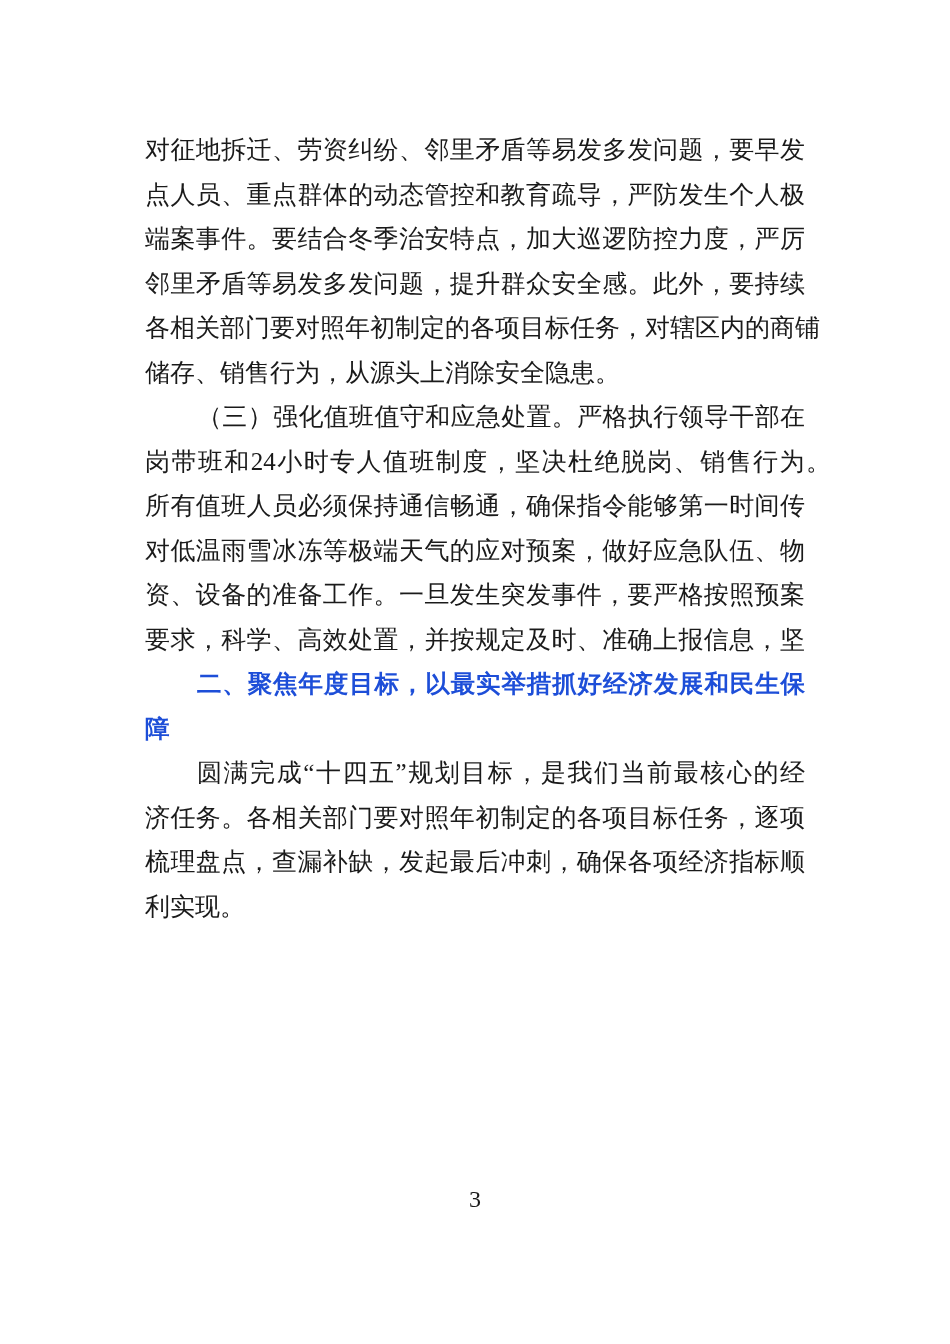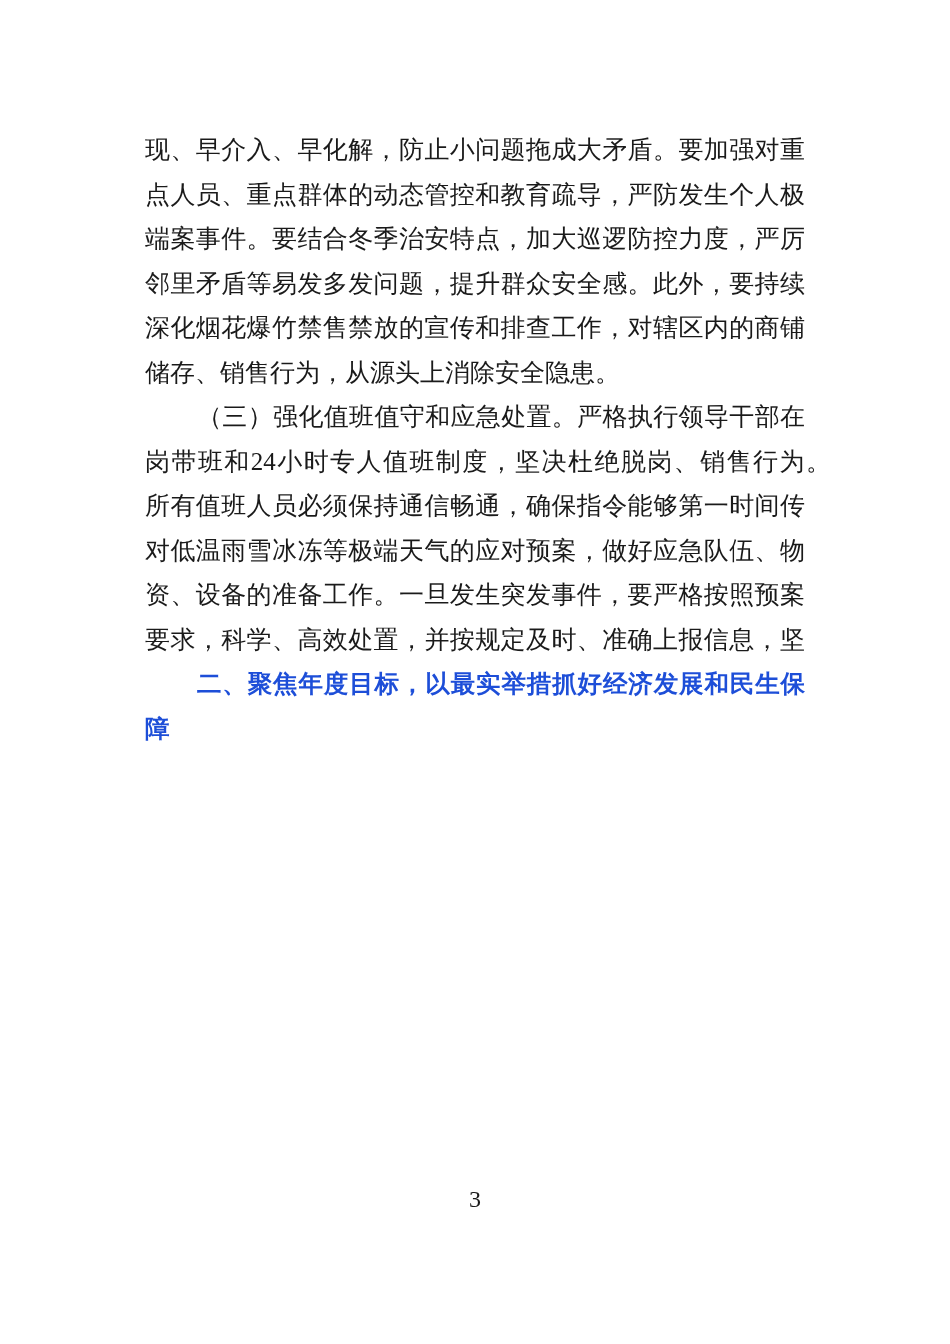--- a/index.html
+++ b/index.html
@@ -20,40 +20,46 @@
     font-family: "Liberation Serif", serif; font-size: 24px; color: #1a1a1a;
   }
 </style>
 </head>
 <body>
 
 <div class="page">
   <div class="text-block">
 
     <div>
-      <div class="line">现、早介入、早化解，防止小问题拖成大矛盾。要加强对重</div>
+      <div class="line">对征地拆迁、劳资纠纷、邻里矛盾等易发多发问题，要早发</div>
       <div class="line">点人员、重点群体的动态管控和教育疏导，严防发生个人极</div>
       <div class="line">端案事件。要结合冬季治安特点，加大巡逻防控力度，严厉</div>
       <div class="line">邻里矛盾等易发多发问题，提升群众安全感。此外，要持续</div>
-      <div class="line">深化烟花爆竹禁售禁放的宣传和排查工作，对辖区内的商铺</div>
+      <div class="line">各相关部门要对照年初制定的各项目标任务，对辖区内的商铺</div>
       <div class="line last">储存、销售行为，从源头上消除安全隐患。</div>
     </div>
 
     <div>
       <div class="line indent">（三）强化值班值守和应急处置。严格执行领导干部在</div>
       <div class="line wide">岗带班和24小时专人值班制度，坚决杜绝脱岗、销售行为。</div>
       <div class="line">所有值班人员必须保持通信畅通，确保指令能够第一时间传</div>
       <div class="line">对低温雨雪冰冻等极端天气的应对预案，做好应急队伍、物</div>
       <div class="line">资、设备的准备工作。一旦发生突发事件，要严格按照预案</div>
       <div class="line">要求，科学、高效处置，并按规定及时、准确上报信息，坚</div>
     </div>
 
     <div>
       <div class="line indent heading">二、聚焦年度目标，以最实举措抓好经济发展和民生保</div>
       <div class="line last heading">障</div>
     </div>
 
+    <div>
+      <div class="line indent">圆满完成“十四五”规划目标，是我们当前最核心的经</div>
+      <div class="line">济任务。各相关部门要对照年初制定的各项目标任务，逐项</div>
+      <div class="line">梳理盘点，查漏补缺，发起最后冲刺，确保各项经济指标顺</div>
+      <div class="line last">利实现。</div>
+    </div>
 
 
   </div>
 
   <div class="page-number">3</div>
 </div>
 
 </body></html>

